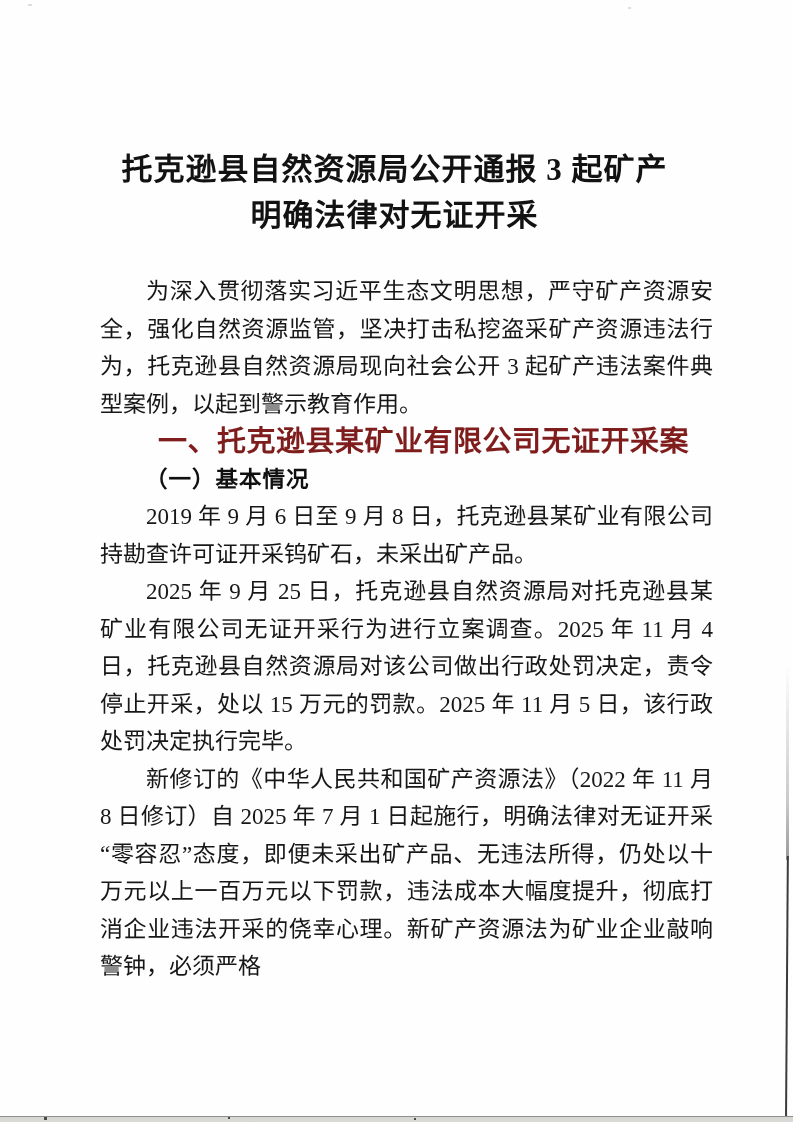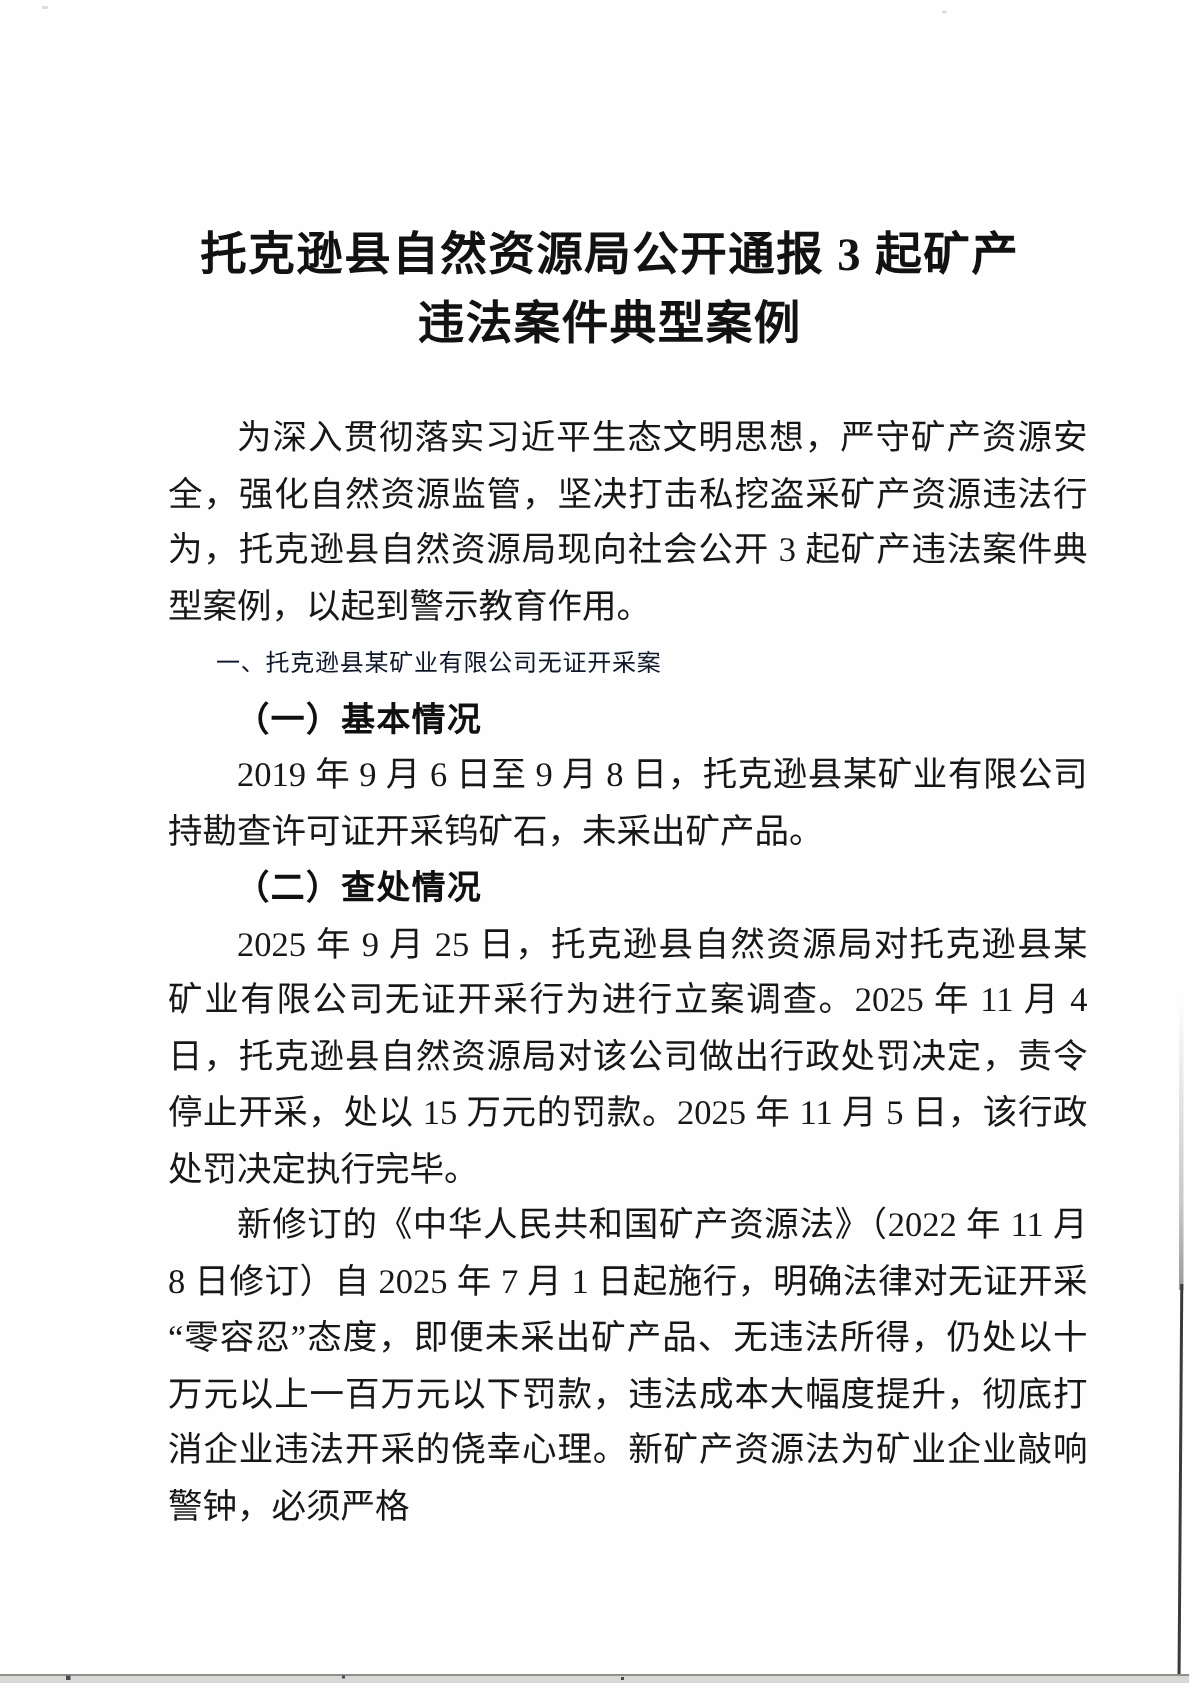--- a/index.html
+++ b/index.html
@@ -8,21 +8,21 @@
     width:793px;
     height:1122px;
     background:#fefefe;
     overflow:hidden;
     font-family:"Liberation Serif","DejaVu Serif",serif;
     color:#171717;
   }
   .content{
     position:absolute;
     top:147px;
-    left:88px;
+    left:76px;
     width:637px;
   }
   .doc-title{
     font-family:"Liberation Serif","DejaVu Serif",serif;
     font-weight:700;
     font-size:31px;
     line-height:46px;
     text-align:center;
     letter-spacing:1px;
     color:#121212;
@@ -37,24 +37,24 @@
     margin-left:24px;
   }
   .para{
     margin:0;
     text-indent:2em;
   }
   .case-heading{
     margin:0;
     text-indent:2em;
     font-family:"DejaVu Sans","Liberation Sans",sans-serif;
-    font-weight:400;
-    font-size:16px;
+    font-weight:700;
+    font-size:29px;
     letter-spacing:0.5px;
-    color:#0f172a;
+    color:#7f1d1d;
   }
   .sub-heading{
     margin:0;
     text-indent:2em;
     font-weight:700;
     font-size:22.5px;
     letter-spacing:1px;
     color:#101010;
   }
   
@@ -91,33 +91,32 @@
 
 <div class="page">
 
   <div class="scan-top-speck top-speck-a"></div>
   <div class="scan-top-speck top-speck-b"></div>
 
   <div class="content">
 
     <h1 class="doc-title">
       <span class="t-line">托克逊县自然资源局公开通报 3 起矿产</span>
-      <span class="t-line">违法案件典型案例</span>
+      <span class="t-line">明确法律对无证开采</span>
     </h1>
 
     <div class="body-text">
 
       <p class="para">为深入贯彻落实习近平生态文明思想，严守矿产资源安全，强化自然资源监管，坚决打击私挖盗采矿产资源违法行为，托克逊县自然资源局现向社会公开 3 起矿产违法案件典型案例，以起到警示教育作用。</p>
 
       <p class="case-heading">一、托克逊县某矿业有限公司无证开采案</p>
 
       <p class="sub-heading">（一）基本情况</p>
       <p class="para">2019 年 9 月 6 日至 9 月 8 日，托克逊县某矿业有限公司持勘查许可证开采钨矿石，未采出矿产品。</p>
 
-      <p class="sub-heading">（二）查处情况</p>
       <p class="para">2025 年 9 月 25 日，托克逊县自然资源局对托克逊县某矿业有限公司无证开采行为进行立案调查。2025 年 11 月 4 日，托克逊县自然资源局对该公司做出行政处罚决定，责令停止开采，处以 15 万元的罚款。2025 年 11 月 5 日，该行政处罚决定执行完毕。</p>
 
       <p class="para">新修订的《中华人民共和国矿产资源法》（2022 年 11 月 8 日修订）自 2025 年 7 月 1 日起施行，明确法律对无证开采“零容忍”态度，即便未采出矿产品、无违法所得，仍处以十万元以上一百万元以下罚款，违法成本大幅度提升，彻底打消企业违法开采的侥幸心理。新矿产资源法为矿业企业敲响警钟，必须严格</p>
 
     </div>
   </div>
 
   <div class="scan-edge-faint"></div>
   <div class="scan-edge-line"></div>
 

